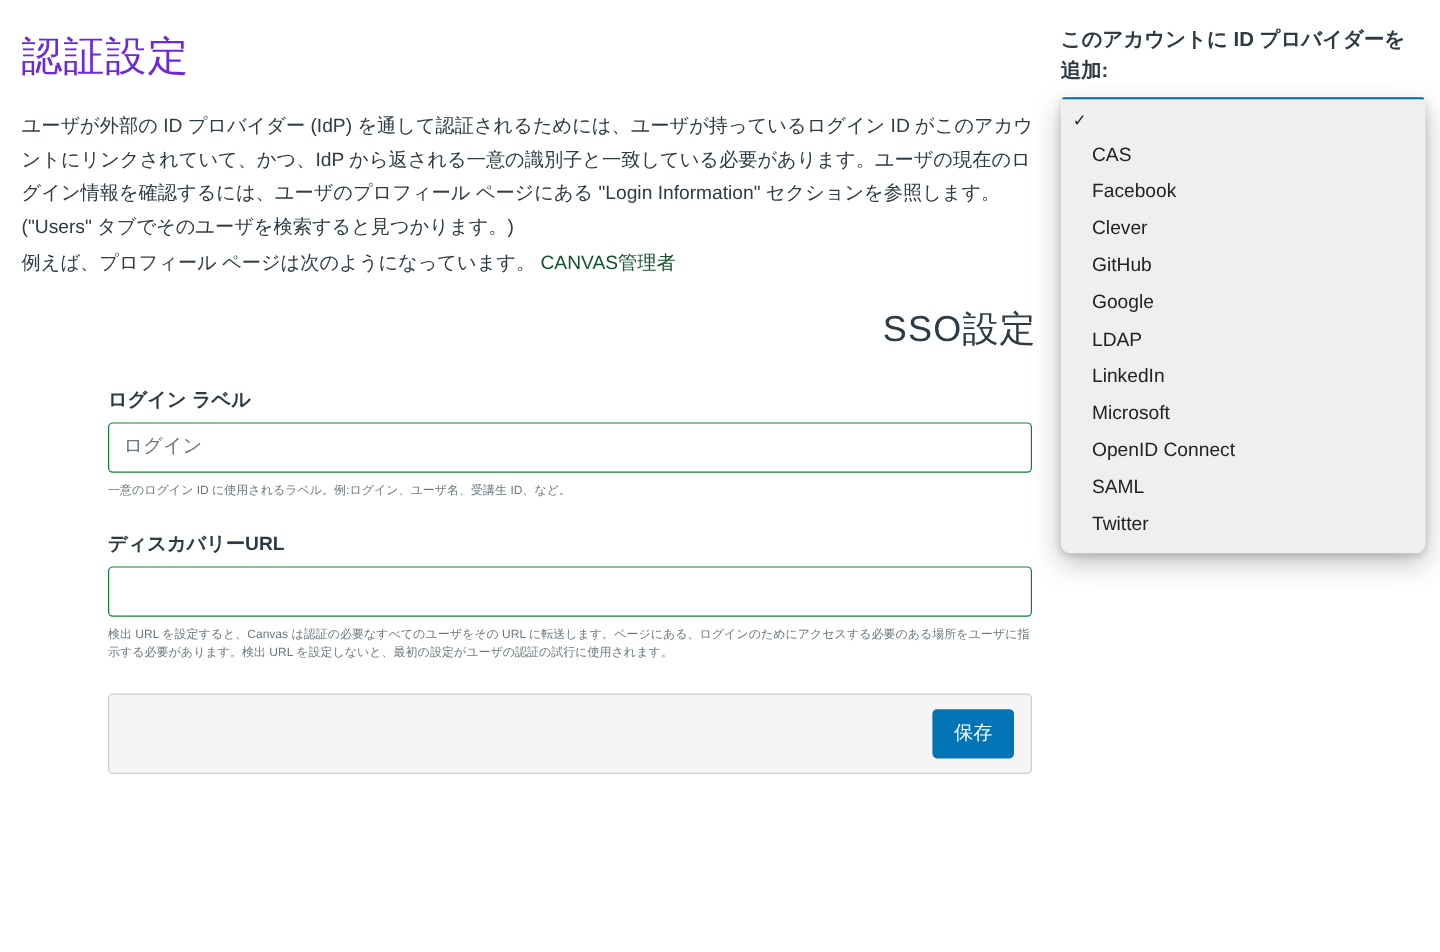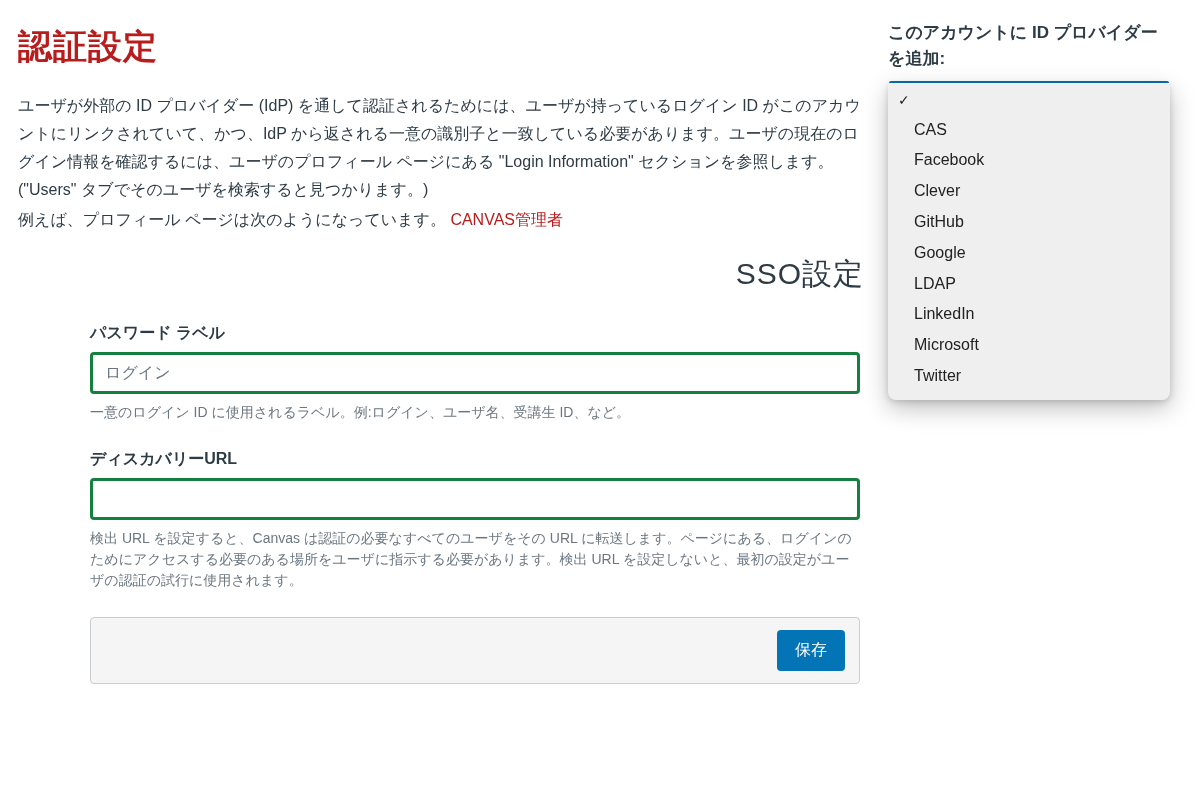--- a/index.html
+++ b/index.html
@@ -16,33 +16,33 @@
       overflow: hidden;
     }
     .main-content {
       position: absolute;
       left: 18px;
       top: 24px;
       width: 846px;
     }
     .page-title {
       font-size: 34px;
-      font-weight: 700;
-      color: #b91c1c;
+      font-weight: 400;
+      color: #6d28d9;
       margin-bottom: 22px;
       letter-spacing: 1px;
     }
     .intro-text {
       font-size: 16px;
       color: #2d3b45;
       line-height: 1.75;
       margin-bottom: 2px;
     }
     .inline-link {
-      color: #b91c1c;
+      color: #14532d;
       text-decoration: none;
     }
     .sso-title {
       font-size: 30px;
       font-weight: 400;
       color: #2d3b45;
       margin-top: 20px;
       margin-bottom: 28px;
       letter-spacing: 1px;
       text-align: right;
@@ -58,31 +58,31 @@
       display: block;
       font-size: 16px;
       font-weight: 700;
       color: #2d3b45;
       margin-bottom: 8px;
     }
     .form-input {
       width: 100%;
       height: 42px;
       padding: 8px 12px;
-      border: 3px solid #15803d;
+      border: 1px solid #15803d;
       border-radius: 4px;
       font-size: 16px;
       color: #2d3b45;
       background: #fff;
     }
     .form-input::placeholder {
       color: #6B7780;
     }
     .form-help {
-      font-size: 14px;
+      font-size: 10px;
       color: #6B7780;
       margin-top: 8px;
       line-height: 1.5;
     }
     .button-bar {
       margin-top: 22px;
       border: 1px solid #C7CDD1;
       border-radius: 4px;
       background: #F5F5F5;
       padding: 12px 14px;
@@ -92,23 +92,23 @@
       background: #0374B5;
       color: #fff;
       border: none;
       border-radius: 4px;
       padding: 10px 18px;
       font-size: 16px;
       cursor: pointer;
     }
     .right-panel {
       position: absolute;
-      right: 30px;
+      right: 12px;
       top: 20px;
-      width: 282px;
+      width: 304px;
     }
     .right-panel-title {
       font-size: 17px;
       font-weight: 700;
       color: #2d3b45;
       line-height: 1.5;
       margin-bottom: 10px;
     }
     .dropdown-container {
       position: relative;
@@ -155,21 +155,21 @@
   <p class="intro-text">ユーザが外部の ID プロバイダー (IdP) を通して認証されるためには、ユーザが持っているログイン ID がこのアカウントにリンクされていて、かつ、IdP から返される一意の識別子と一致している必要があります。ユーザの現在のログイン情報を確認するには、ユーザのプロフィール ページにある "Login Information" セクションを参照します。("Users" タブでそのユーザを検索すると見つかります。)</p>
   <p class="intro-text">
     <span>例えば、プロフィール ページは次のようになっています。 </span><a href="#" class="inline-link">CANVAS管理者</a>
   </p>
 
   <h2 class="sso-title">SSO設定</h2>
 
   <div class="form-wrap">
 
     <div class="form-group">
-      <label class="form-label">パスワード ラベル</label>
+      <label class="form-label">ログイン ラベル</label>
       <input type="text" class="form-input" placeholder="ログイン" style="">
       <div class="form-help">一意のログイン ID に使用されるラベル。例:ログイン、ユーザ名、受講生 ID、など。</div>
     </div>
 
 
     <div class="form-group">
       <label class="form-label">ディスカバリーURL</label>
       <input type="text" class="form-input" style="">
       <div class="form-help">検出 URL を設定すると、Canvas は認証の必要なすべてのユーザをその URL に転送します。ページにある、ログインのためにアクセスする必要のある場所をユーザに指示する必要があります。検出 URL を設定しないと、最初の設定がユーザの認証の試行に使用されます。</div>
     </div>
@@ -216,17 +216,25 @@
         <div class="dropdown-option">
           <span class="dropdown-check"></span>
           <span class="dropdown-option-text">LinkedIn</span>
         </div>
         <div class="dropdown-option">
           <span class="dropdown-check"></span>
           <span class="dropdown-option-text">Microsoft</span>
         </div>
         <div class="dropdown-option">
           <span class="dropdown-check"></span>
+          <span class="dropdown-option-text">OpenID Connect</span>
+        </div>
+        <div class="dropdown-option">
+          <span class="dropdown-check"></span>
+          <span class="dropdown-option-text">SAML</span>
+        </div>
+        <div class="dropdown-option">
+          <span class="dropdown-check"></span>
           <span class="dropdown-option-text">Twitter</span>
         </div>
       </div>
   </div>
 </div>
 
 </body></html>

